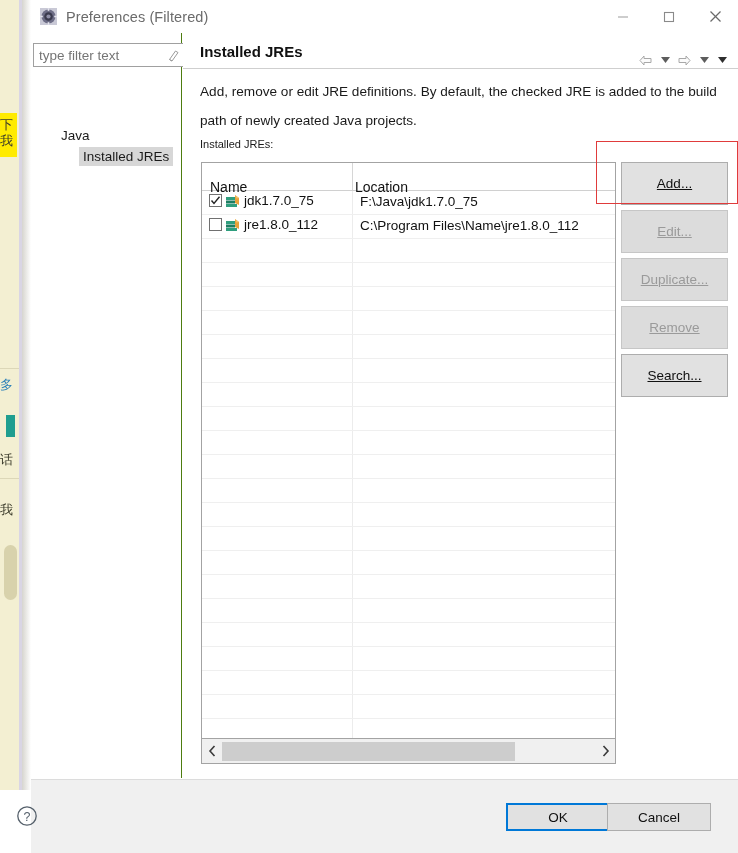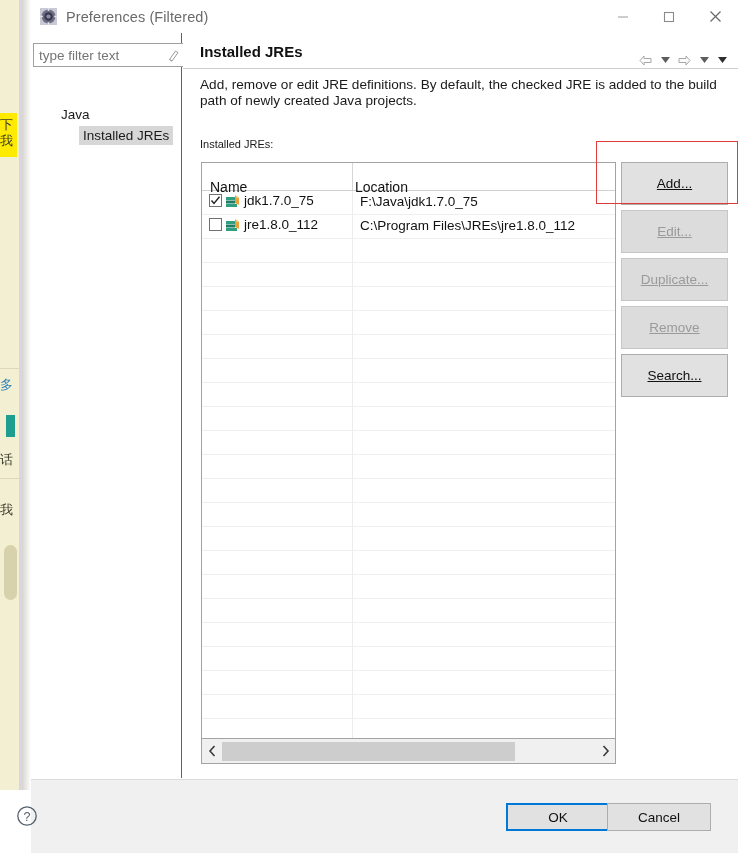--- a/index.html
+++ b/index.html
@@ -142,20 +142,21 @@
   #filter-clear {
     width: 22px; height: 20px;
     display: flex; align-items: center; justify-content: center;
   }
   .tree-item {
     position: absolute;
     font-size: 13.5px;
     color: #1a1a1a;
     white-space: nowrap;
     padding: 2px 4px;
+    margin-top: 21px;
   }
   #tree-java { left: 26px; top: 72px; }
   #tree-jres {
     left: 48px; top: 93px;
     background: #d7d7d7;
   }
 
   
   #right-pane {
     position: absolute;
@@ -190,21 +191,21 @@
   }
   .nav-caret {
     width: 14px; height: 18px;
     display: flex; align-items: center; justify-content: center;
   }
   #page-desc {
     position: absolute;
     left: 17px; top: 44px;
     width: 527px;
     font-size: 13.6px;
-    line-height: 16px;
+    line-height: 29px;
     color: #1a1a1a;
   }
   #list-label {
     position: absolute;
     left: 17px; top: 105px;
     font-size: 11px;
     color: #1a1a1a;
   }
 
   
@@ -533,21 +534,21 @@
               <svg width="16" height="14" viewBox="0 0 16 14">
                 <rect x="1" y="3" width="9" height="3" fill="#2f9e7e"></rect>
                 <rect x="1" y="6.5" width="9" height="3" fill="#1d7d62"></rect>
                 <rect x="1" y="10" width="11" height="3" fill="#2f9e7e"></rect>
                 <path d="M10 1 L14 4 L14 11 L10 9 Z" fill="#e8a13a"></path>
                 <path d="M10 1 L14 4 L11.5 4.5 Z" fill="#f3c46d"></path>
               </svg>
             </span>
             <span>jre1.8.0_112</span>
           </div>
-          <div class="cell-loc">C:\Program Files\JREs\jre1.8.0_112</div>
+          <div class="cell-loc">C:\Program Files\Name\jre1.8.0_112</div>
         </div>
 
         <div id="empty-rows">
             <div class="trow"></div>
             <div class="trow"></div>
             <div class="trow"></div>
             <div class="trow"></div>
             <div class="trow"></div>
             <div class="trow"></div>
             <div class="trow"></div>

